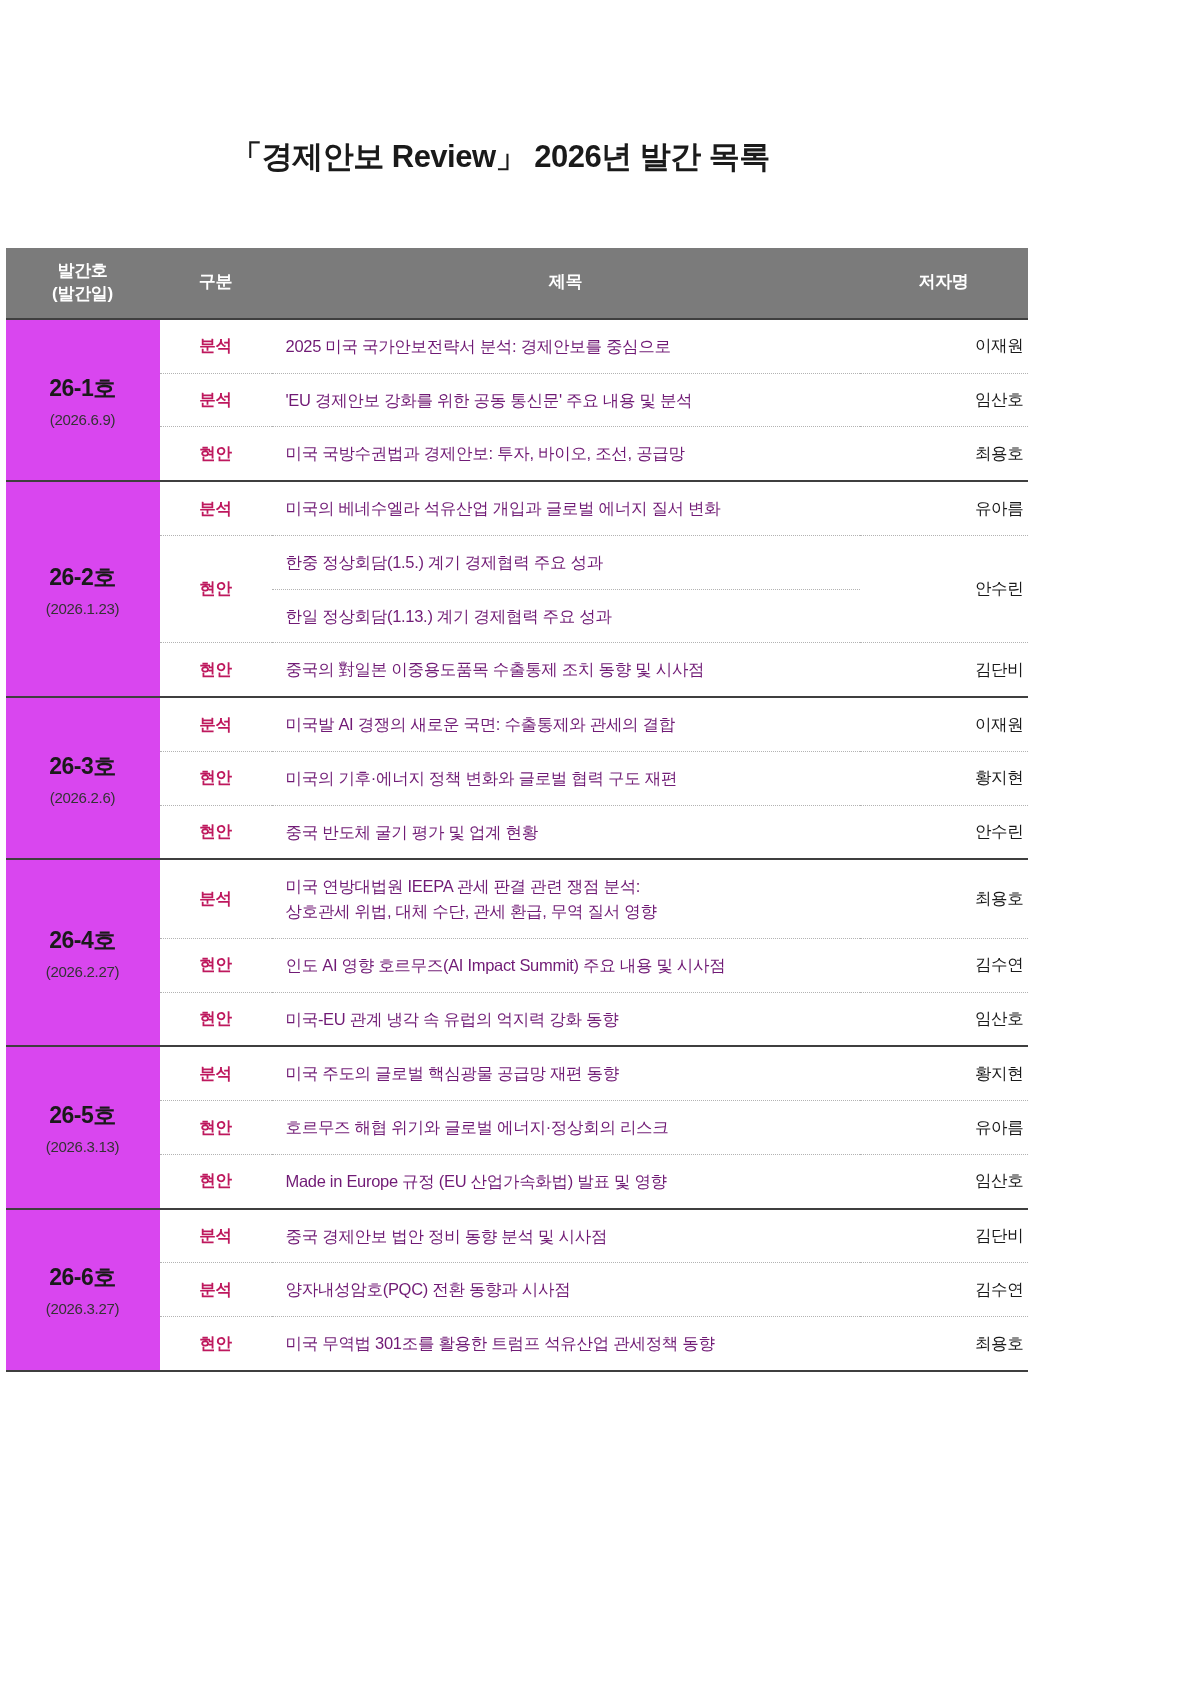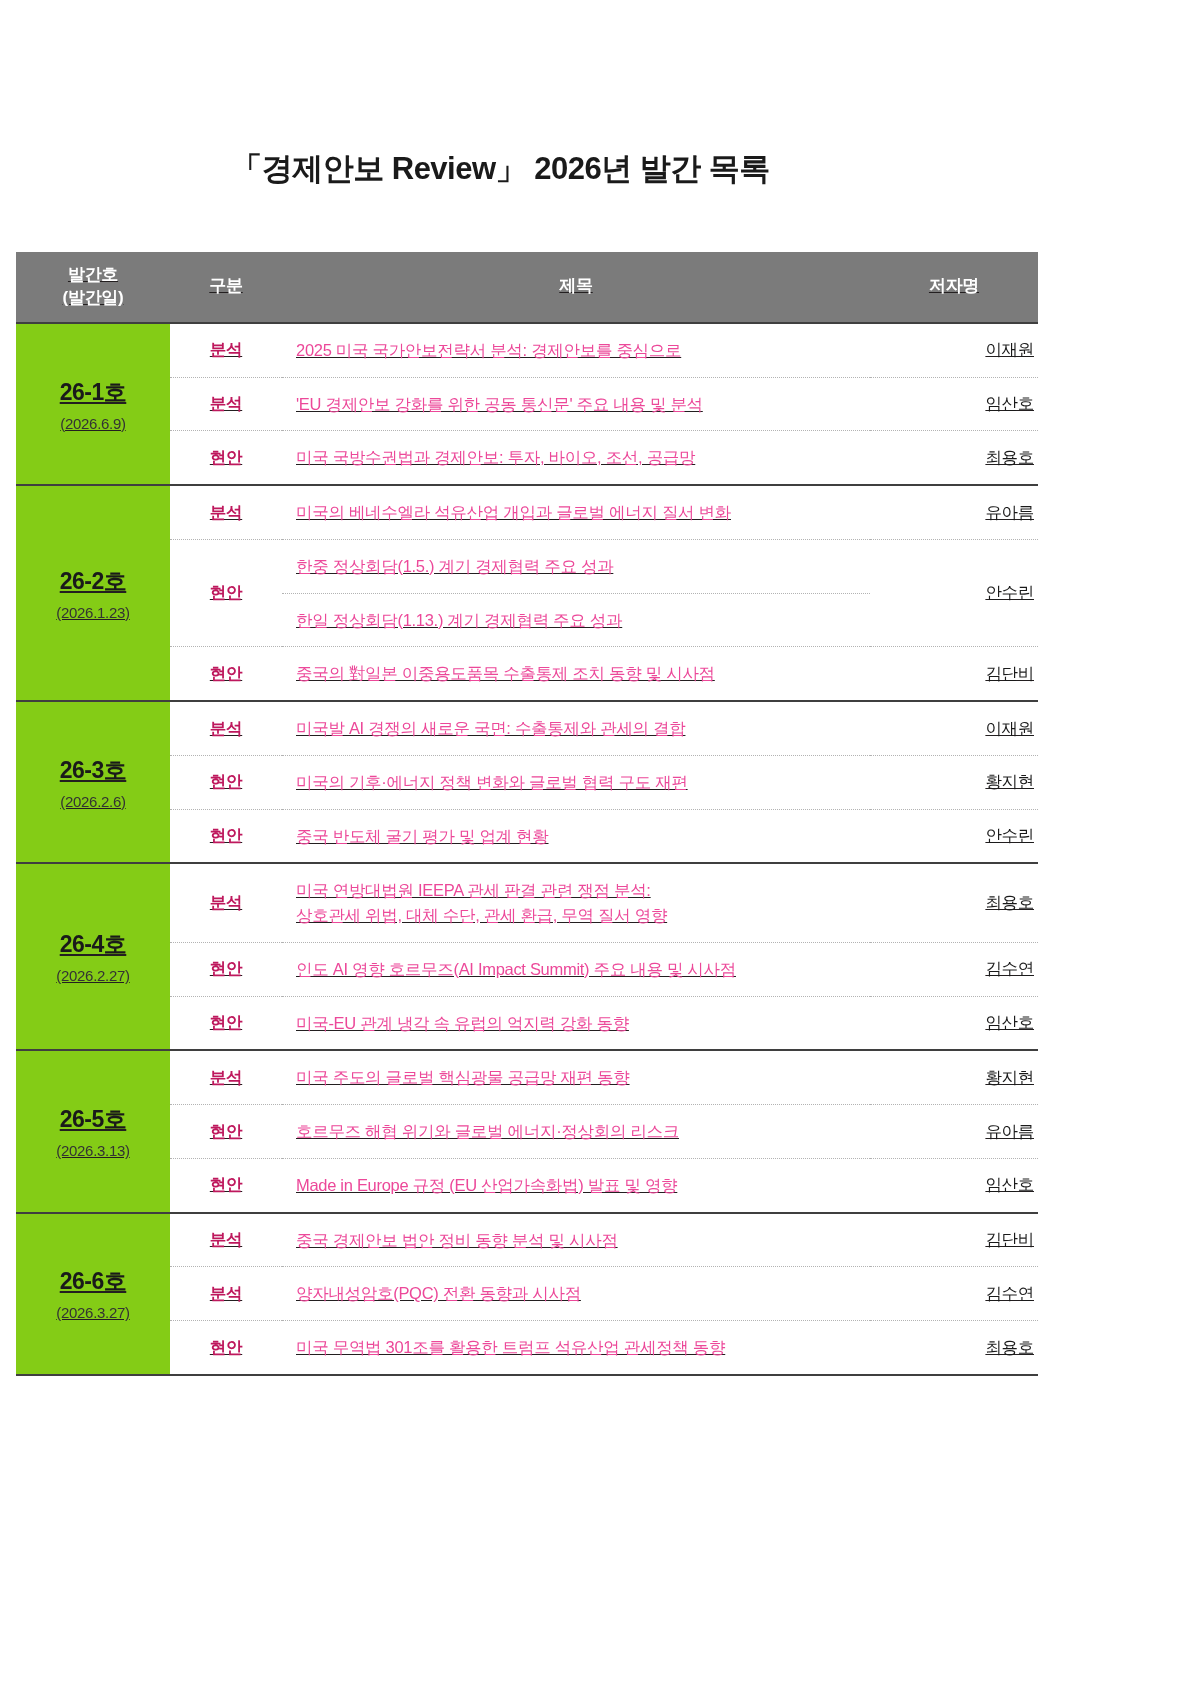--- a/index.html
+++ b/index.html
@@ -11,38 +11,37 @@
     width: 1200px;
     height: 1698px;
     font-family: "Liberation Sans", "DejaVu Sans", sans-serif;
     color: #231f20;
     position: relative;
   }
   .page {
     width: 1001px;
     height: 1698px;
     box-sizing: border-box;
-    padding: 16px;
+    padding: 4px;
     position: relative;
   }
   .doc-title {
     text-align: center;
     font-size: 31px;
     font-weight: bold;
     letter-spacing: -0.5px;
     color: #1a1a1a;
     margin: 0;
     padding-top: 132px;
     padding-bottom: 0;
   }
   .table-wrap {
-    margin: 8px auto;
+    margin: 16px auto;
     padding-top: 54px;
     width: 990px;
-    text-decoration: underline;
   }
   table.pub-table {
     border-collapse: collapse;
     width: 990px;
     table-layout: fixed;
   }
   table.pub-table thead th {
     background: #7b7b7b;
     color: #ffffff;
     font-size: 17px;
@@ -53,21 +52,21 @@
     line-height: 1.35;
     border: none;
     letter-spacing: -0.3px;
   }
   thead th.col-issue { width: 146px; }
   thead th.col-type  { width: 104px; }
   thead th.col-title { width: 580px; }
   thead th.col-author{ width: 160px; }
 
   td.issue-cell {
-    background: #84cc16;
+    background: #d946ef;
     text-align: center;
     vertical-align: middle;
     border-top: 2px solid #3f3f3f;
     border-bottom: 2px solid #3f3f3f;
     padding: 8px 4px;
   }
   td.issue-cell .issue-no {
     font-size: 23px;
     font-weight: bold;
     letter-spacing: -0.5px;
@@ -87,21 +86,21 @@
     font-size: 16.5px;
     font-weight: bold;
     color: #be185d;
     letter-spacing: -0.3px;
     padding: 14px 4px;
   }
   td.title-cell {
     text-align: left;
     vertical-align: middle;
     font-size: 16.5px;
-    color: #ec4899;
+    color: #701a75;
     padding: 14px 6px 14px 14px;
     line-height: 1.5;
     letter-spacing: -0.3px;
   }
   td.author-cell {
     text-align: right;
     vertical-align: middle;
     font-size: 16.5px;
     color: #1a1a1a;
     letter-spacing: -0.3px;

